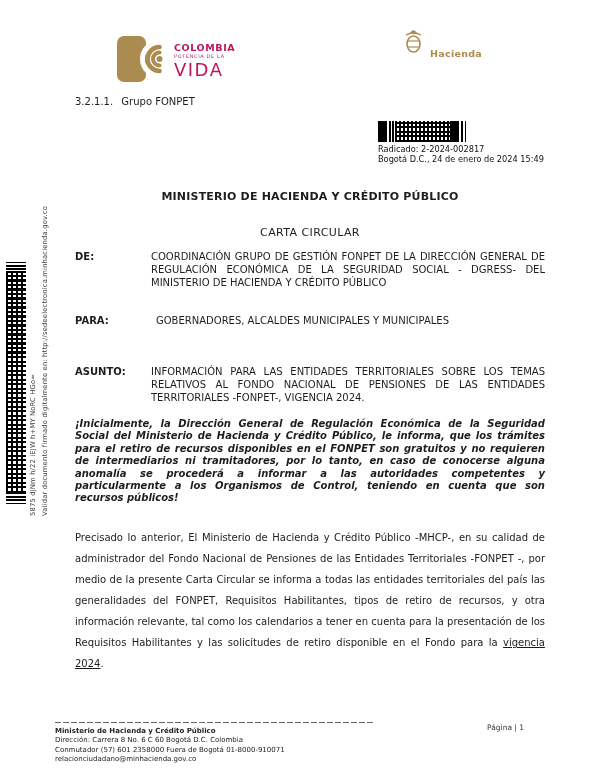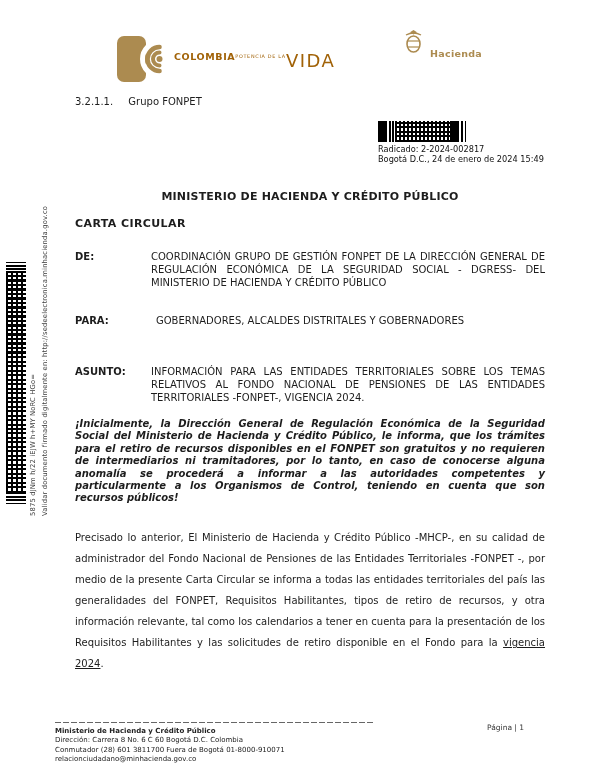--- a/index.html
+++ b/index.html
@@ -27,47 +27,47 @@
   .sidebar-barcode::after{bottom:-2px}
   .v-text{
     position:absolute;transform:rotate(-90deg);transform-origin:0 0;
     white-space:nowrap;font-size:6.8px;color:#3c3c3c;letter-spacing:.15px;
   }
   .v-text.sig{left:29px;top:516px}
   .v-text.url{left:41px;top:516px}
 
   
   .logo-colombia{position:absolute;left:117px;top:35px;display:flex;align-items:center;gap:7px}
-  .logo-col-text{display:flex;flex-direction:row;line-height:1;color:#a16207}
+  .logo-col-text{display:flex;flex-direction:column;line-height:1;color:#be185d}
   .logo-col-text .l1{font-size:9.5px;font-weight:bold;letter-spacing:.6px}
   .logo-col-text .l2{font-size:4.9px;letter-spacing:.7px;margin:1.5px 0}
   .logo-col-text .l3{font-size:18px;font-weight:normal;letter-spacing:1.5px}
   .logo-hacienda{position:absolute;left:403px;top:29px;display:flex;align-items:flex-end;gap:6px}
   .logo-hacienda .label{color:var(--brand-gold);font-weight:bold;font-size:9.5px;letter-spacing:.3px}
 
   
   .section-heading{position:absolute;left:75px;top:96px;font-size:10px}
-  .section-heading .num{margin-right:12px}
+  .section-heading .num{margin-right:5px}
 
   
   .radicado{position:absolute;left:378px;top:121px;font-size:8.2px;line-height:10px;color:#111}
   .radicado-barcode{width:88px;height:21px;display:flex;margin-bottom:2px}
   .bc-cap{width:8px;background:#000}
   .bc-bars{width:9px;background:repeating-linear-gradient(90deg,#000 0 1.5px,#fff 1.5px 3.2px)}
   .bc-noise{flex:1;background:
       repeating-linear-gradient(0deg,#000 0 2px,transparent 2px 4.5px),
       repeating-linear-gradient(90deg,#000 0 2px,#fff 2px 4px);}
   .bc-cap2{width:7px;background:#000}
   .bc-end{width:9px;background:repeating-linear-gradient(90deg,#000 0 2px,#fff 2px 4px)}
 
   
   .ministry-title{position:absolute;left:75px;top:190px;width:470px;text-align:center;
     font-weight:bold;font-size:11px;letter-spacing:.2px}
-  .doc-type{position:absolute;left:75px;top:217px;width:470px;text-align:left;
-    font-weight:bold;font-size:11px;letter-spacing:.4px}
+  .doc-type{position:absolute;left:75px;top:226px;width:470px;text-align:center;
+    font-weight:normal;font-size:11px;letter-spacing:.4px}
 
   .fields{position:absolute;left:75px;top:251px;width:470px;font-size:10px;line-height:12.8px}
   .field{display:flex}
   .field .label{width:76px;font-weight:bold;flex-shrink:0}
   .field .value{flex:1;text-align:justify}
   .field.para{margin-top:26px}
   .field.para .value{padding-left:5px;text-align:left}
   .field.asunto{margin-top:38px}
 
   .emphasis{position:absolute;left:75px;top:418px;width:470px;margin:0;
@@ -142,33 +142,33 @@
   <div class="ministry-title">MINISTERIO DE HACIENDA Y CRÉDITO PÚBLICO</div>
   <div class="doc-type">CARTA CIRCULAR</div>
 
   <div class="fields">
     <div class="field de">
       <span class="label">DE:</span>
       <span class="value">COORDINACIÓN GRUPO DE GESTIÓN FONPET DE LA DIRECCIÓN GENERAL DE REGULACIÓN ECONÓMICA DE LA SEGURIDAD SOCIAL - DGRESS-  DEL MINISTERIO DE HACIENDA Y CRÉDITO PÚBLICO</span>
     </div>
     <div class="field para">
       <span class="label">PARA:</span>
-      <span class="value">GOBERNADORES, ALCALDES DISTRITALES Y GOBERNADORES</span>
+      <span class="value">GOBERNADORES, ALCALDES MUNICIPALES Y MUNICIPALES</span>
     </div>
     <div class="field asunto">
       <span class="label">ASUNTO:</span>
       <span class="value">INFORMACIÓN PARA LAS ENTIDADES TERRITORIALES SOBRE LOS TEMAS RELATIVOS AL FONDO NACIONAL DE PENSIONES DE LAS ENTIDADES TERRITORIALES -FONPET-, VIGENCIA 2024.</span>
     </div>
   </div>
 
   <p class="emphasis">¡Inicialmente, la Dirección General de Regulación Económica de la Seguridad Social del Ministerio de Hacienda y Crédito Público, le informa, que los trámites para el retiro de recursos disponibles en el FONPET son gratuitos y no requieren de intermediarios ni tramitadores, por lo tanto, en caso de conocerse alguna anomalía se procederá a informar a las autoridades competentes y particularmente a los Organismos de Control, teniendo en cuenta que son recursos públicos!</p>
   <p class="body-par"><span>Precisado lo anterior, El Ministerio de Hacienda y Crédito Público -MHCP-, en su calidad de administrador del Fondo Nacional de Pensiones de las Entidades Territoriales -FONPET -, por medio de la presente Carta Circular se informa a todas las entidades territoriales del país las generalidades del FONPET, Requisitos Habilitantes, tipos de retiro de recursos, y otra información relevante, tal como los calendarios a tener en cuenta para la presentación de los Requisitos Habilitantes y las solicitudes de retiro disponible en el Fondo para la </span><span class="underline">vigencia 2024</span><span>.</span></p>
 
   <div class="footer-line"></div>
   <div class="footer-block">
     <div class="org">Ministerio de Hacienda y Crédito Público</div>
     <div>Dirección: Carrera 8 No. 6 C 60 Bogotá D.C. Colombia</div>
-    <div>Conmutador (28) 601 3811700 Fuera de Bogotá 01-8000-910071</div>
+    <div>Conmutador (57) 601 2358000 Fuera de Bogotá 01-8000-910071</div>
     <div>relacionciudadano@minhacienda.gov.co</div>
   </div>
   <div class="page-number">Página | 1</div>
 
 </div>
 
 </body></html>

